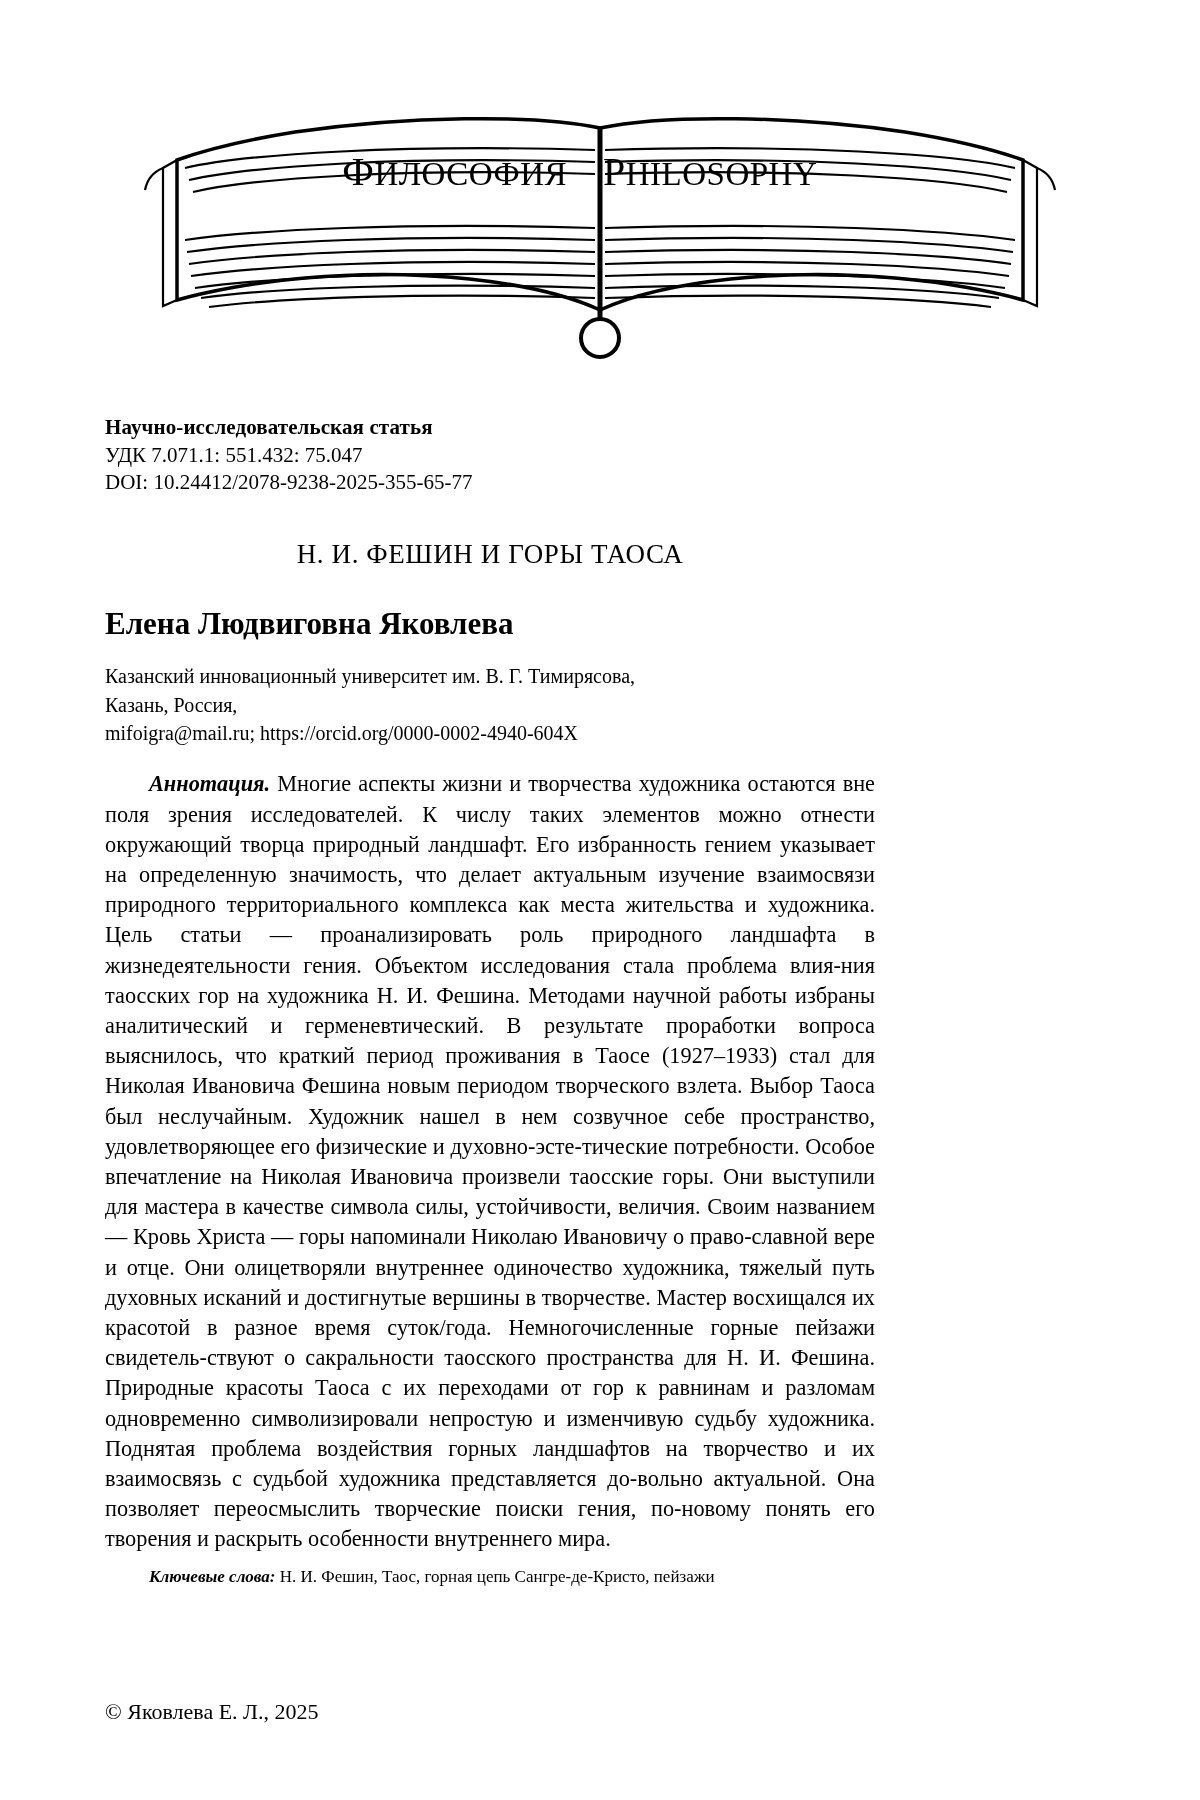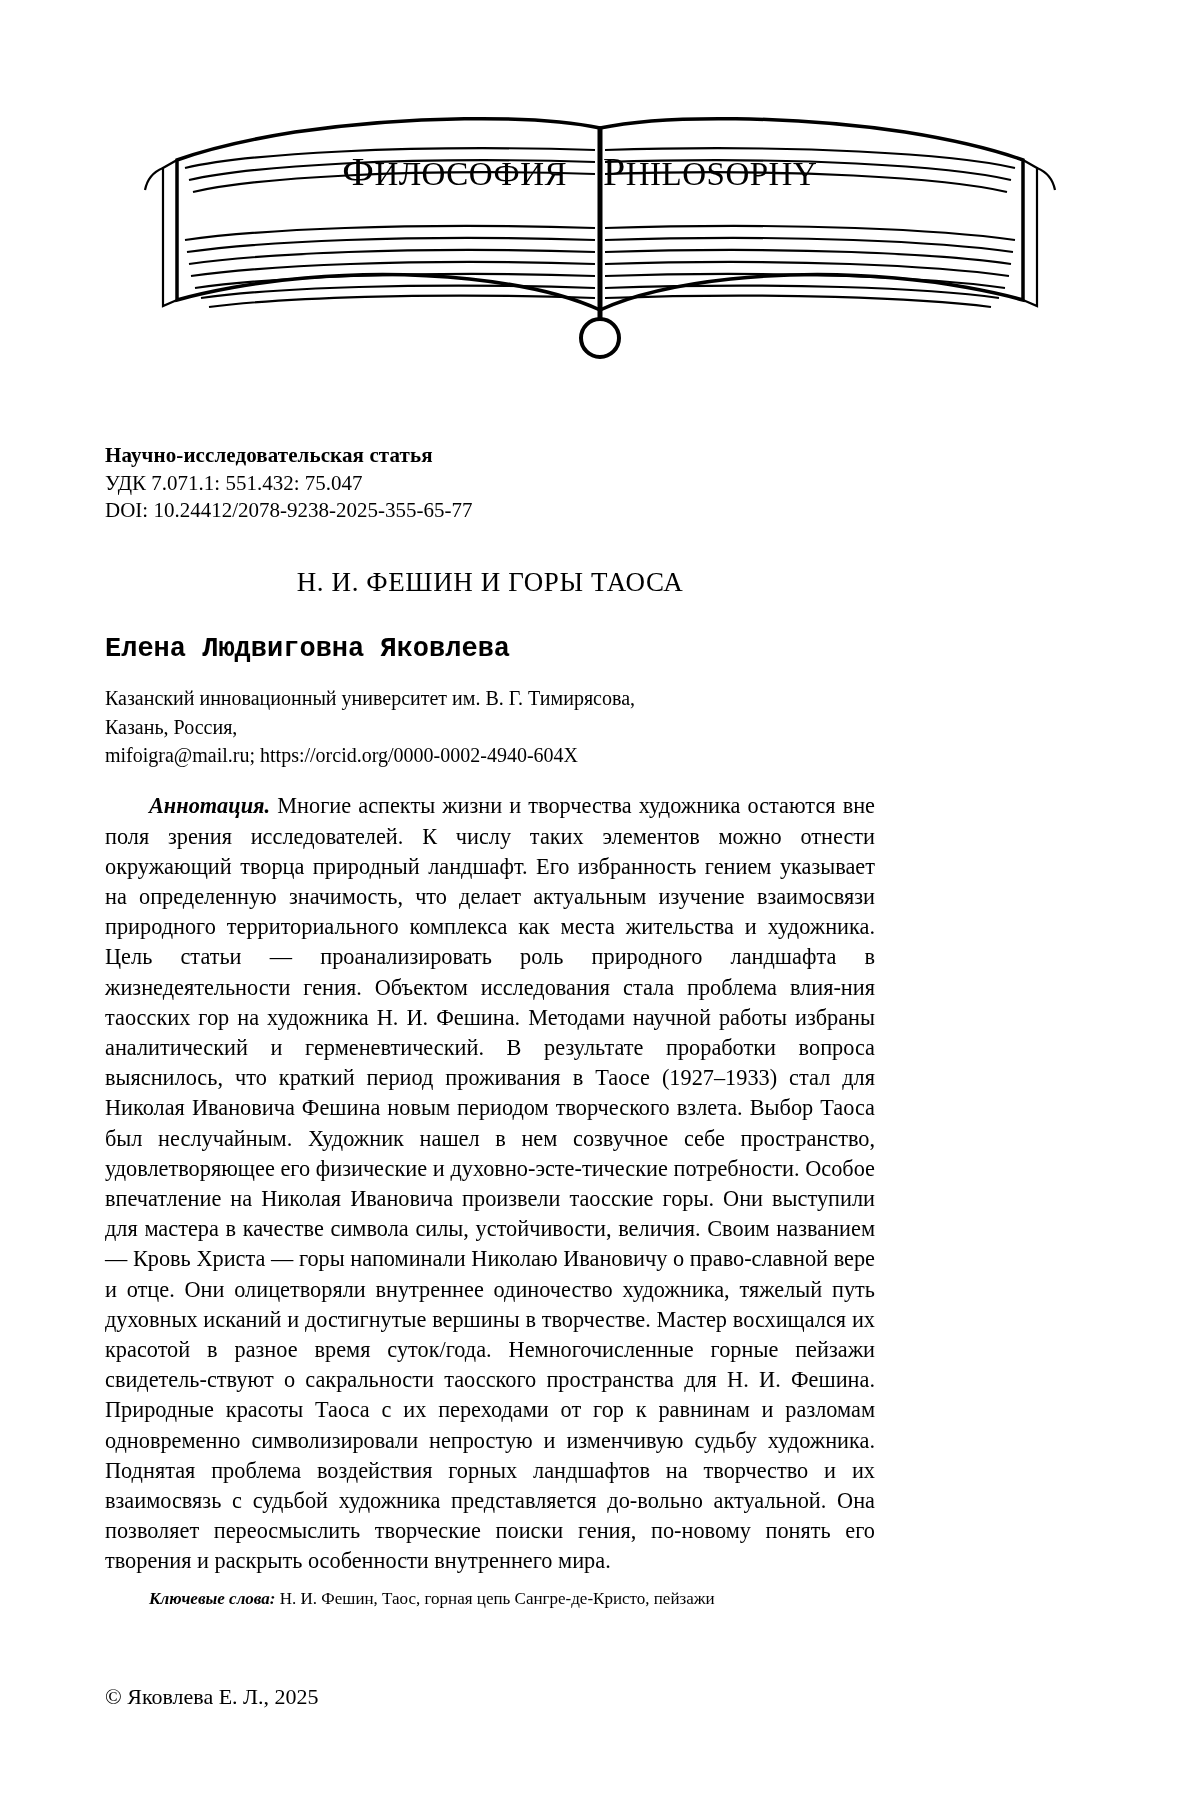--- a/index.html
+++ b/index.html
@@ -66,44 +66,43 @@
     padding-left: 18px;
     font-size: 33px;
   }
   .cap {
     font-size: 40px;
   }
   .em-row2 { margin-top: 14px; }
 
   
   .meta {
-    margin-top: 64px;
+    margin-top: 36px;
     font-size: 21px;
     line-height: 1.32;
   }
   .meta .bold {
     font-weight: bold;
     letter-spacing: 0.1px;
   }
 
   
   .title {
     text-align: center;
     font-weight: normal;
     font-size: 27px;
     letter-spacing: 0.6px;
     margin-top: 42px;
   }
 
   
   .author {
     font-weight: bold;
-    font-size: 27px;
+    font-size: 31px;
     margin-top: 36px;
-    font-family: Liberation Mono, monospace;
   }
 
   
   .affil {
     font-size: 20px;
     line-height: 1.42;
     margin-top: 20px;
   }
 
   
@@ -132,21 +131,21 @@
   }
   .keywords .kw-lead {
     font-weight: bold;
     font-style: italic;
   }
 
   
   .footer {
     position: absolute;
     left: 105px;
-    bottom: 90px;
+    bottom: 75px;
     font-size: 22px;
     margin-top: 48px;
   }
 </style>
 </head>
 <body>
 
 <div class="page">
 
   <div class="emblem-wrap">

